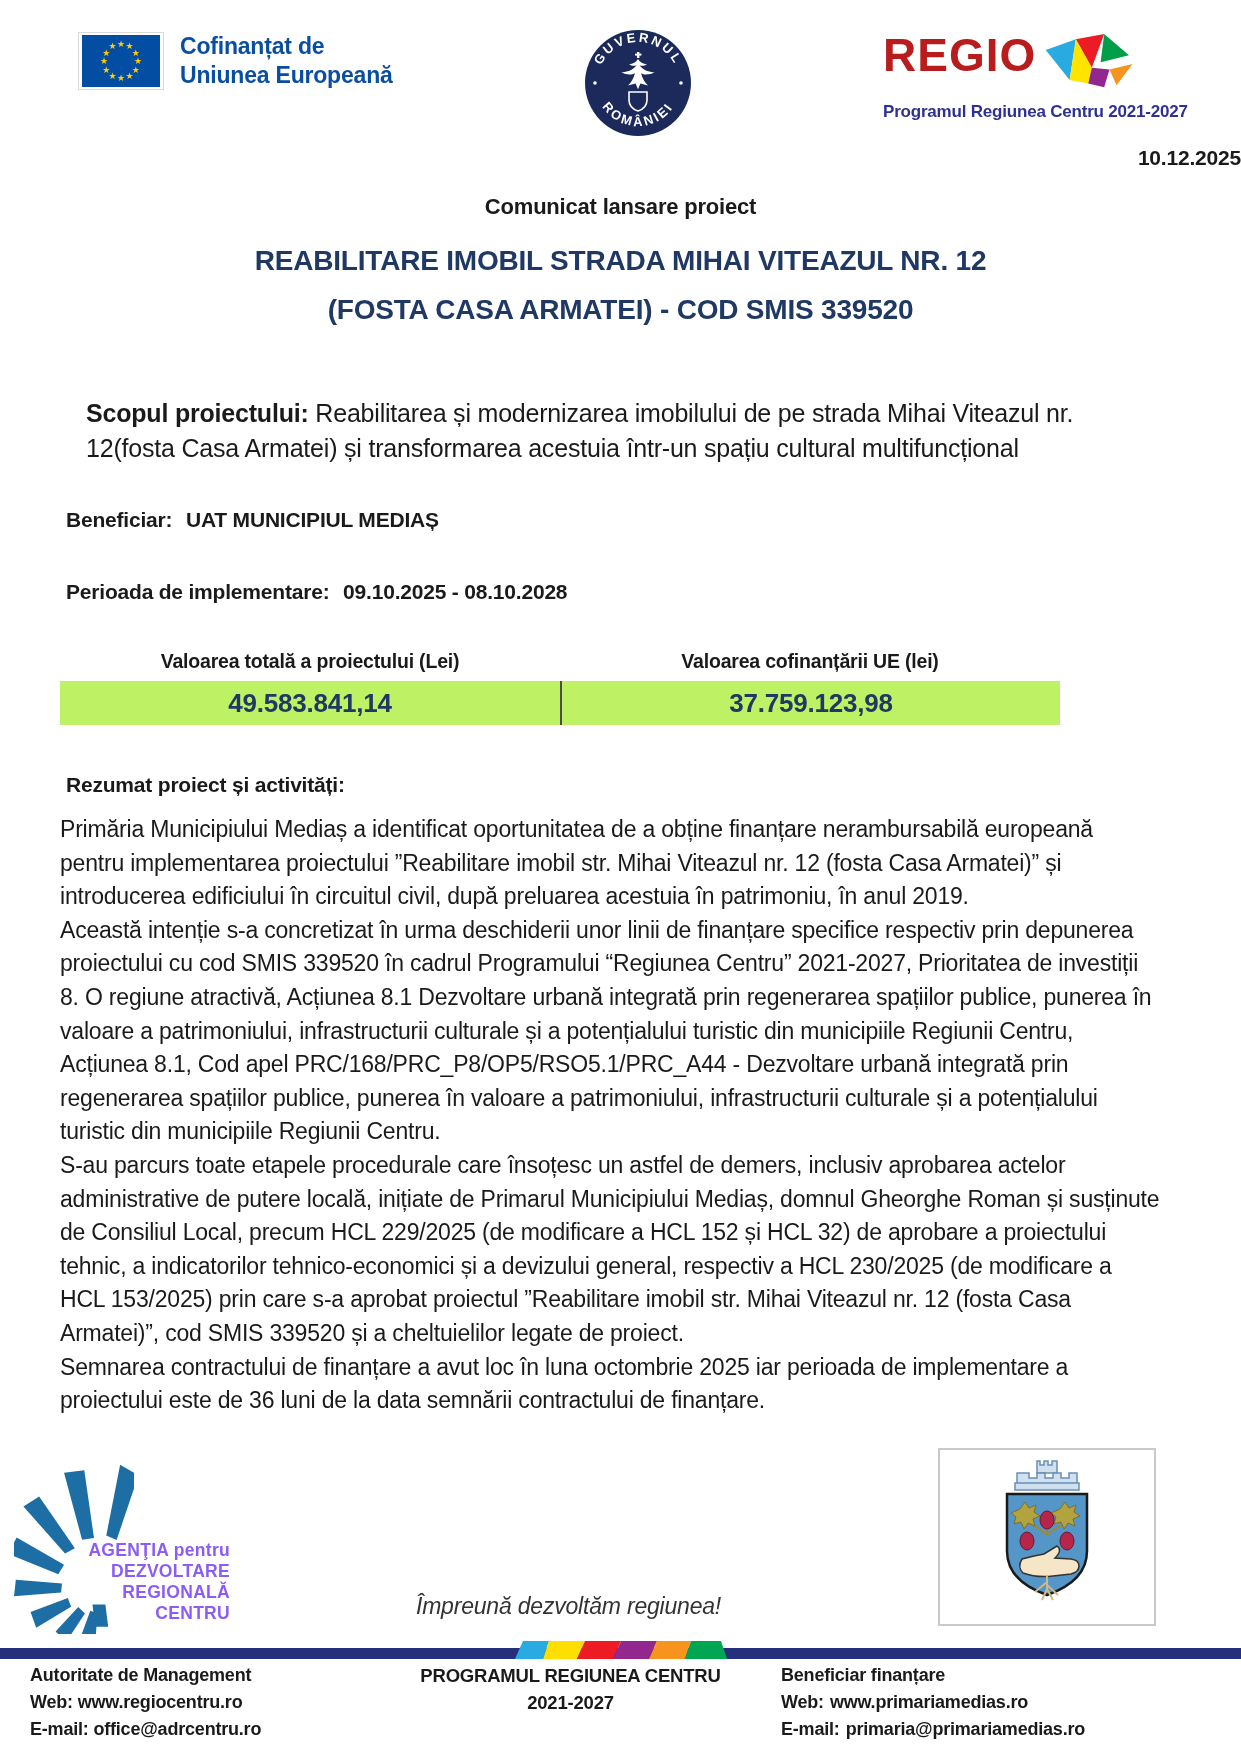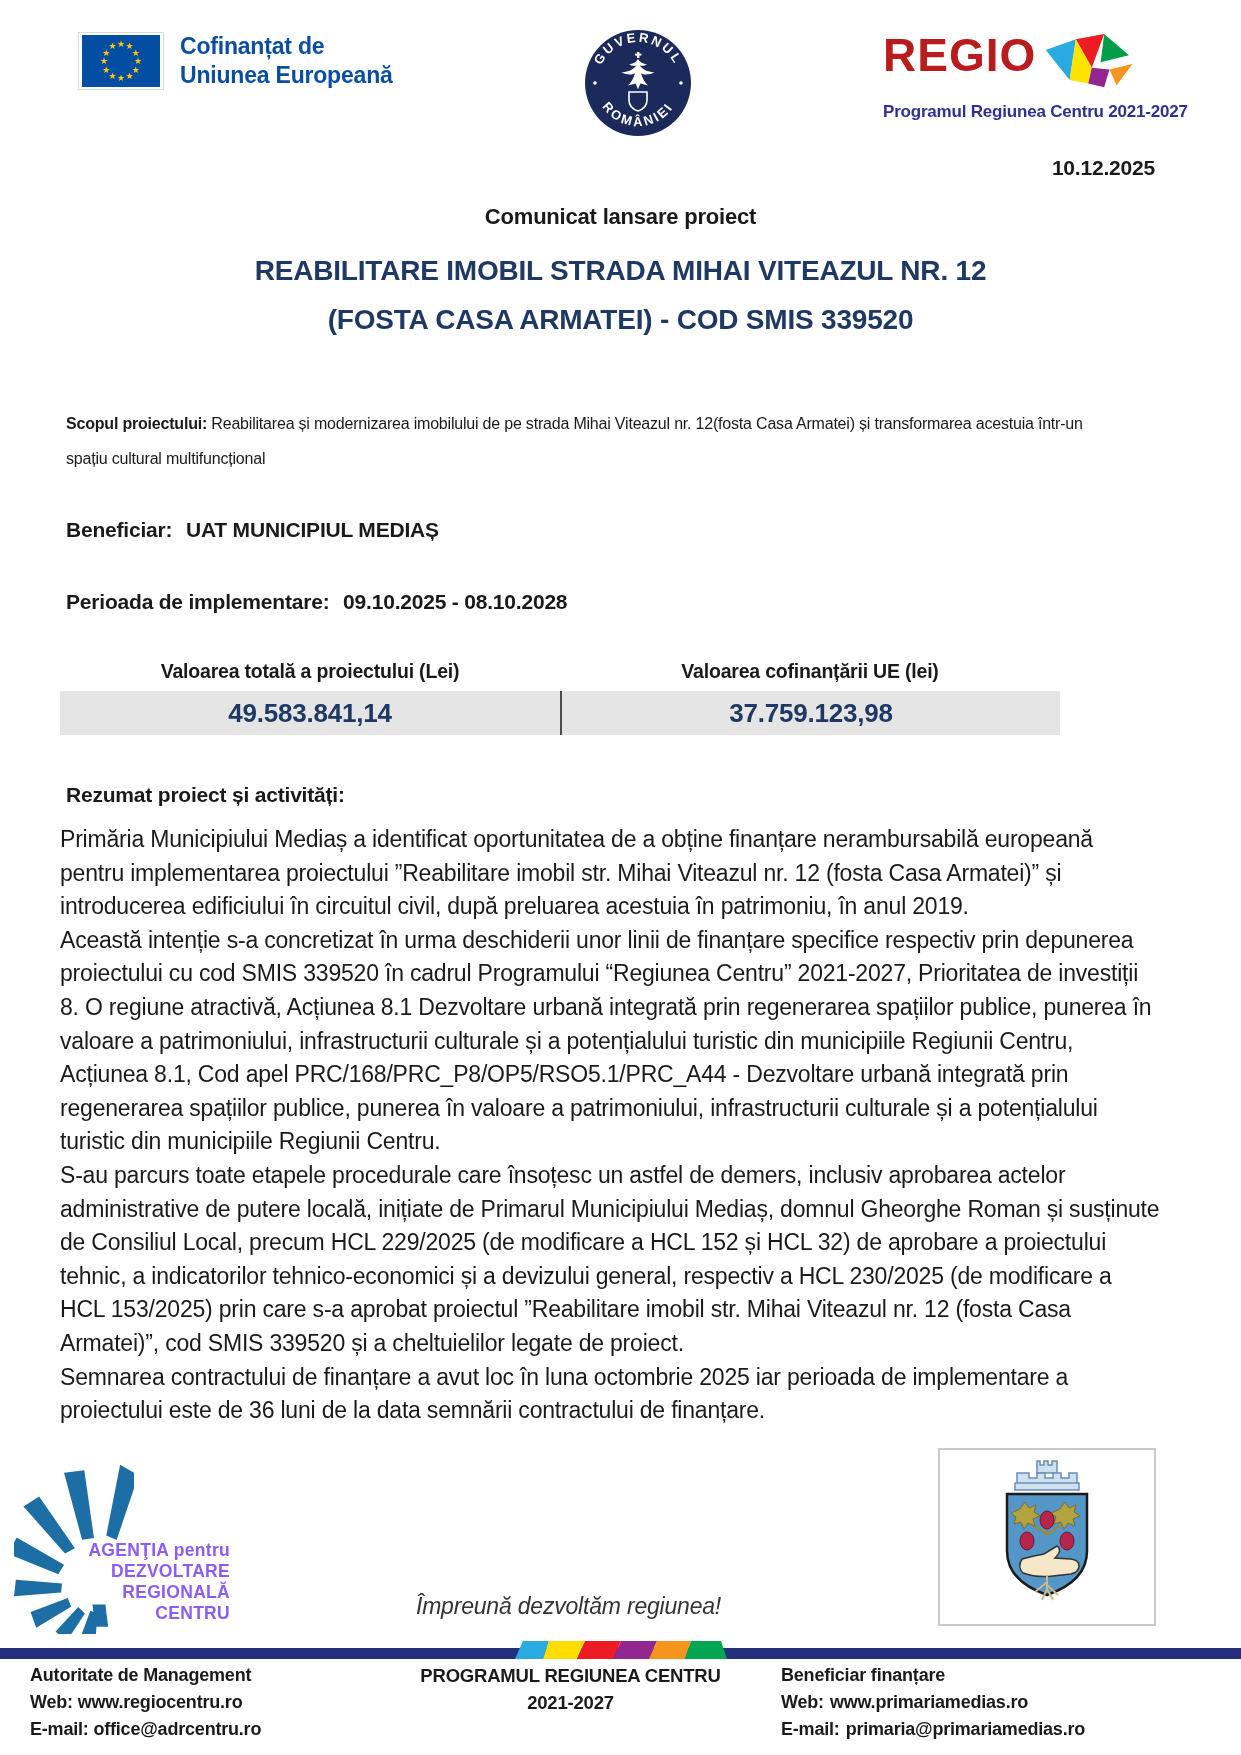--- a/index.html
+++ b/index.html
@@ -15,41 +15,41 @@
             padding:32px 86px 0 78px; }
   .eu-block { display:flex; align-items:center; gap:16px; }
   .eu-text { color:#0a4ea2; font-weight:bold; font-size:23px; line-height:29px; }
   .seal-wrap { margin-top:-4px; }
   .regio-block { width:272px; }
   .regio-top { display:flex; align-items:flex-start; }
   .regio-word { color:#b91c1c; font-weight:bold; font-size:46px; line-height:46px; letter-spacing:1px; }
   .regio-bird { margin-left:8px; margin-top:2px; }
   .regio-sub { color:#2e3192; font-weight:bold; font-size:17px; margin-top:6px; white-space:nowrap; }
 
-  .date-row { text-align:right; padding-right:86px; margin-top:14px;
+  .date-row { text-align:right; margin-top:4px;
               font-weight:bold; font-size:21px; }
 
   
   .kicker { text-align:center; font-weight:bold; font-size:22px; margin-top:24px; }
   .doc-title { text-align:center; font-weight:bold; font-size:28px; line-height:49px;
                color:#1f3864; margin-top:16px; }
 
   
-  .scope { margin:62px 130px 0 66px; font-size:16px; line-height:35px; }
+  .scope { margin:62px 130px 0 86px; font-size:25px; line-height:35px; }
   .field-label { font-weight:bold; }
   .benef { margin:42px 60px 0 66px; font-size:21px; }
   .benef .val { font-weight:bold; margin-left:8px; }
   .period { margin:48px 60px 0 66px; font-size:21px; }
   .period .val { font-weight:bold; margin-left:8px; }
 
   
   .vtable { margin:46px 0 0 60px; width:1000px; }
   .vt-headers { display:flex; font-weight:bold; font-size:19.5px; }
   .vt-headers > div { width:50%; text-align:center; }
-  .vt-values { display:flex; background:#e5e5e5; margin-top:8px; height:44px; align-items:center; }
+  .vt-values { display:flex; background:#bef264; margin-top:8px; height:44px; align-items:center; }
   .vt-values > div { width:50%; text-align:center; color:#1f3864; font-weight:bold; font-size:26px; }
   .vt-values .cell-right { border-left:2px solid #4d4d4d; height:100%; display:flex;
                            align-items:center; justify-content:center; box-sizing:border-box; }
 
   
   .summary-head { margin:48px 60px 0 66px; font-weight:bold; font-size:21px; }
   .summary-body { margin:16px 79px 0 60px; font-size:23px; line-height:33.6px; }
   .summary-body p { margin:0; }
 
   

